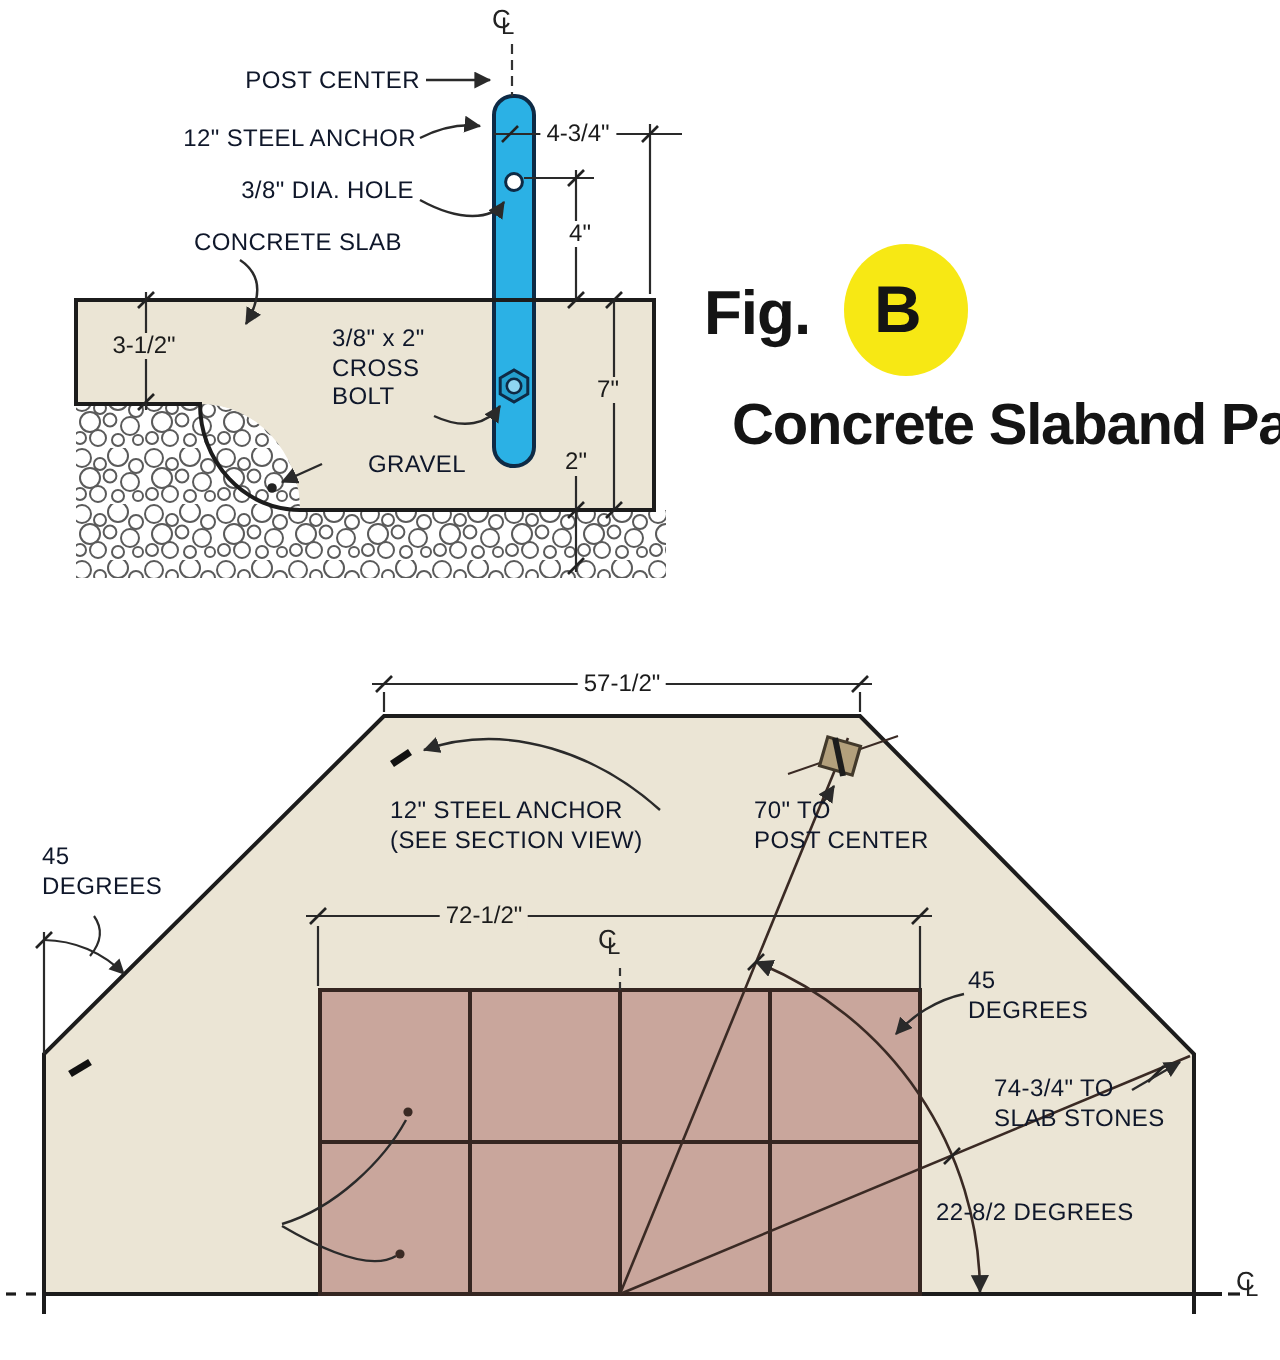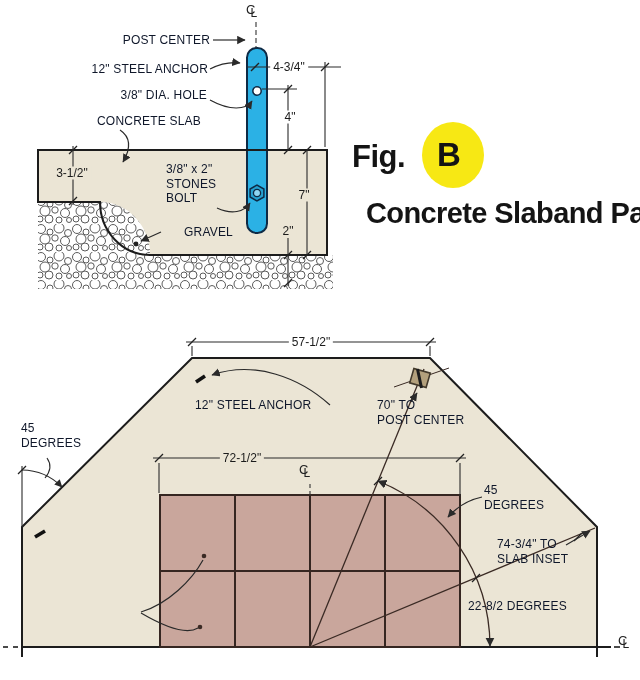--- a/index.html
+++ b/index.html
@@ -192,38 +192,38 @@
   <div class="title" style="left:366px;top:194px;"><span>Concrete Slab</span><span>and Paver Detail</span></div>
 
   <span class="cl" style="left:246px;top:2px;">
       <span class="c">C</span>
       <span class="l">L</span>
     </span>
   <div class="lbl ra" style="left:100px;top:33px;width:110px;">POST CENTER</div>
   <div class="lbl ra" style="left:80px;top:62px;width:128px;">12" STEEL ANCHOR</div>
   <div class="lbl ra" style="left:97px;top:88px;width:110px;">3/8" DIA. HOLE</div>
   <div class="lbl" style="left:97px;top:114px;">CONCRETE SLAB</div>
-  <div class="lbl" style="left:166px;top:162px;"><span>3/8" x 2"</span><span>STONES</span><span>BOLT</span></div>
+  <div class="lbl" style="left:166px;top:162px;"><span>3/8" x 2"</span><span>CROSS</span><span>BOLT</span></div>
   <div class="lbl" style="left:163px;top:225px;margin-left:21px;">GRAVEL</div>
   <div class="dim slabbg" style="left:72px;top:173px;">3-1/2"</div>
   <div class="dim" style="left:289px;top:67px;">4-3/4"</div>
   <div class="dim" style="left:290px;top:117px;">4"</div>
   <div class="dim slabbg" style="left:304px;top:195px;">7"</div>
   <div class="dim slabbg" style="left:288px;top:231px;">2"</div>
 
   <div class="dim" style="left:311px;top:342px;">57-1/2"</div>
   <div class="dim slabbg" style="left:242px;top:458px;">72-1/2"</div>
   <span class="cl" style="left:299px;top:462px;">
       <span class="c">C</span>
       <span class="l">L</span>
     </span>
   <span class="cl" style="left:618px;top:633px;">
       <span class="c">C</span>
       <span class="l">L</span>
     </span>
-  <div class="lbl" style="left:195px;top:398px;"><span>12" STEEL ANCHOR</span></div>
+  <div class="lbl" style="left:195px;top:398px;"><span>12" STEEL ANCHOR</span><span>(SEE SECTION VIEW)</span></div>
   <div class="lbl" style="left:377px;top:398px;"><span>70" TO</span><span>POST CENTER</span></div>
   <div class="lbl" style="left:21px;top:421px;"><span>45</span><span>DEGREES</span></div>
   <div class="lbl" style="left:484px;top:483px;"><span>45</span><span>DEGREES</span></div>
-  <div class="lbl" style="left:497px;top:537px;"><span>74-3/4" TO</span><span>SLAB INSET</span></div>
+  <div class="lbl" style="left:497px;top:537px;"><span>74-3/4" TO</span><span>SLAB STONES</span></div>
   <div class="lbl" style="left:468px;top:599px;">22-8/2 DEGREES</div>
 
 </div>
 
 </body></html>

